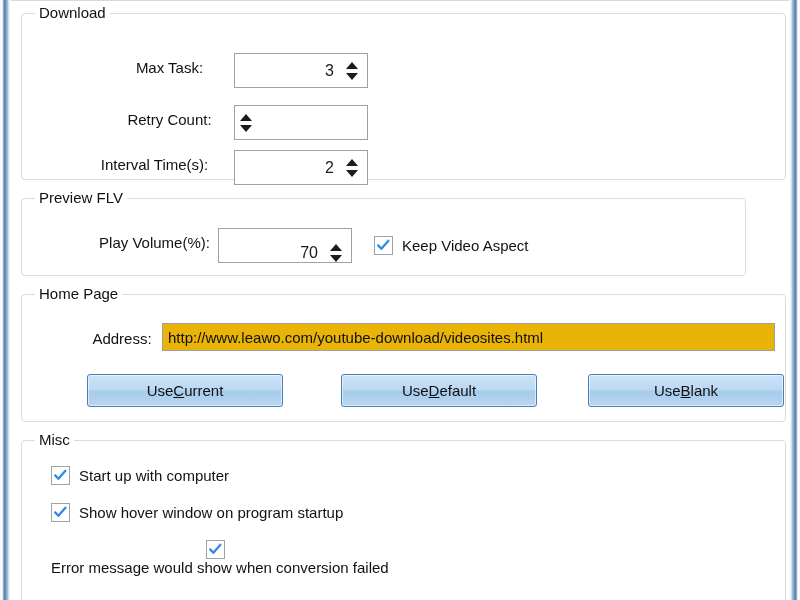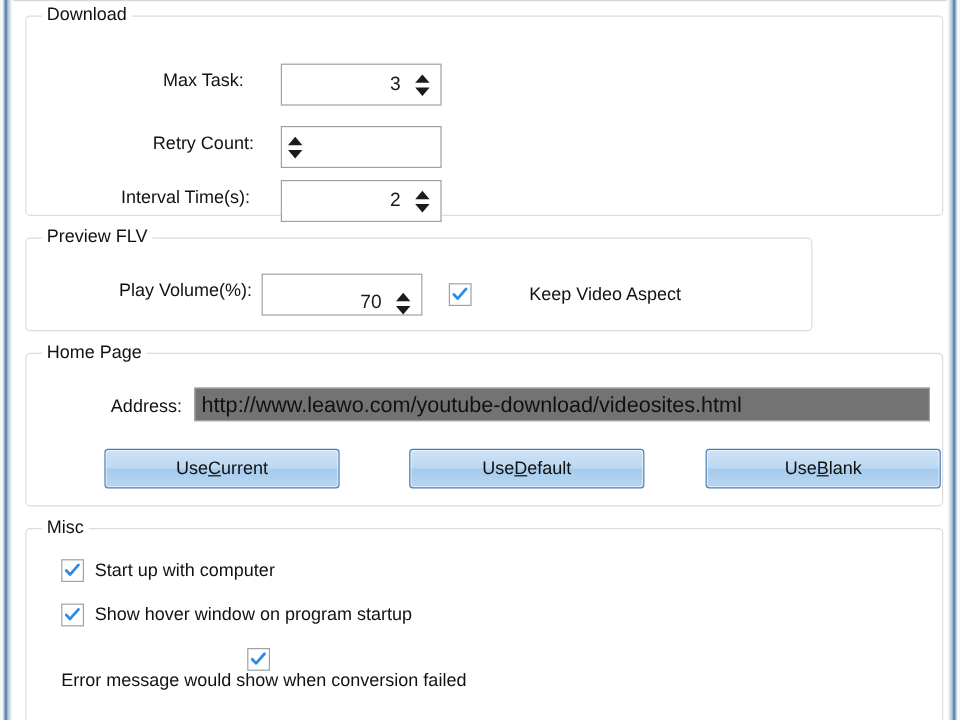--- a/index.html
+++ b/index.html
@@ -119,27 +119,27 @@
     border-left: 6px solid transparent;
     border-right: 6px solid transparent;
   }
   .tri.up   { border-bottom: 7px solid #1b1b1b; }
   .tri.down { border-top: 7px solid #1b1b1b; }
 
   
   .textbox {
     position: absolute;
     box-sizing: border-box;
-    background: #737373;
+    background: #eab308;
     border: 1px solid #a0a0a0;
     height: 28px;
     display: flex;
     align-items: center;
     padding-left: 5px;
-    font-size: 18px;
+    font-size: 15px;
     color: #111111;
     overflow: hidden;
     white-space: nowrap;
   }
 
   
   .checkrow {
     position: absolute;
     display: flex;
     align-items: center;
@@ -243,33 +243,33 @@
       <div class="field-label" style="left:60px; top:142px; width:145px;">Interval Time(s):</div>
       <div class="spinbox" style="left:212px; top:136px; width:134px;">
         <div class="sb-value">2</div>
         <div class="sb-arrows">
           <div class="tri up"></div>
           <div class="tri down"></div>
         </div>
       </div>
     </div>
 
-    <div class="groupbox" style="left:10px; top:198px; width:656px; height:78px;">
+    <div class="groupbox" style="left:10px; top:198px; width:725px; height:78px;">
       <div class="gb-label">Preview FLV</div>
 
       <div class="field-label" style="left:60px; top:35px; width:145px;">Play Volume(%):</div>
       <div class="spinbox" style="left:196px; top:29px; width:134px;align-items:flex-end;">
         <div class="sb-value">70</div>
         <div class="sb-arrows">
           <div class="tri up"></div>
           <div class="tri down"></div>
         </div>
       </div>
 
-      <div class="checkrow" style="left:352px; top:37px;gap:39px;">
+      <div class="checkrow" style="left:352px; top:37px;">
         <span class="cbox">
           <svg width="15" height="15" viewBox="0 0 15 15">
             <path d="M2.2 7.4 L5.4 10.8 L12.4 2.8" fill="none" stroke="#2e8ae6" stroke-width="2.3" stroke-linecap="round" stroke-linejoin="round"></path>
           </svg>
         </span>
         <span class="cb-label">Keep Video Aspect</span>
       </div>
     </div>
 
     <div class="groupbox" style="left:10px; top:294px; width:765px; height:128px;">

